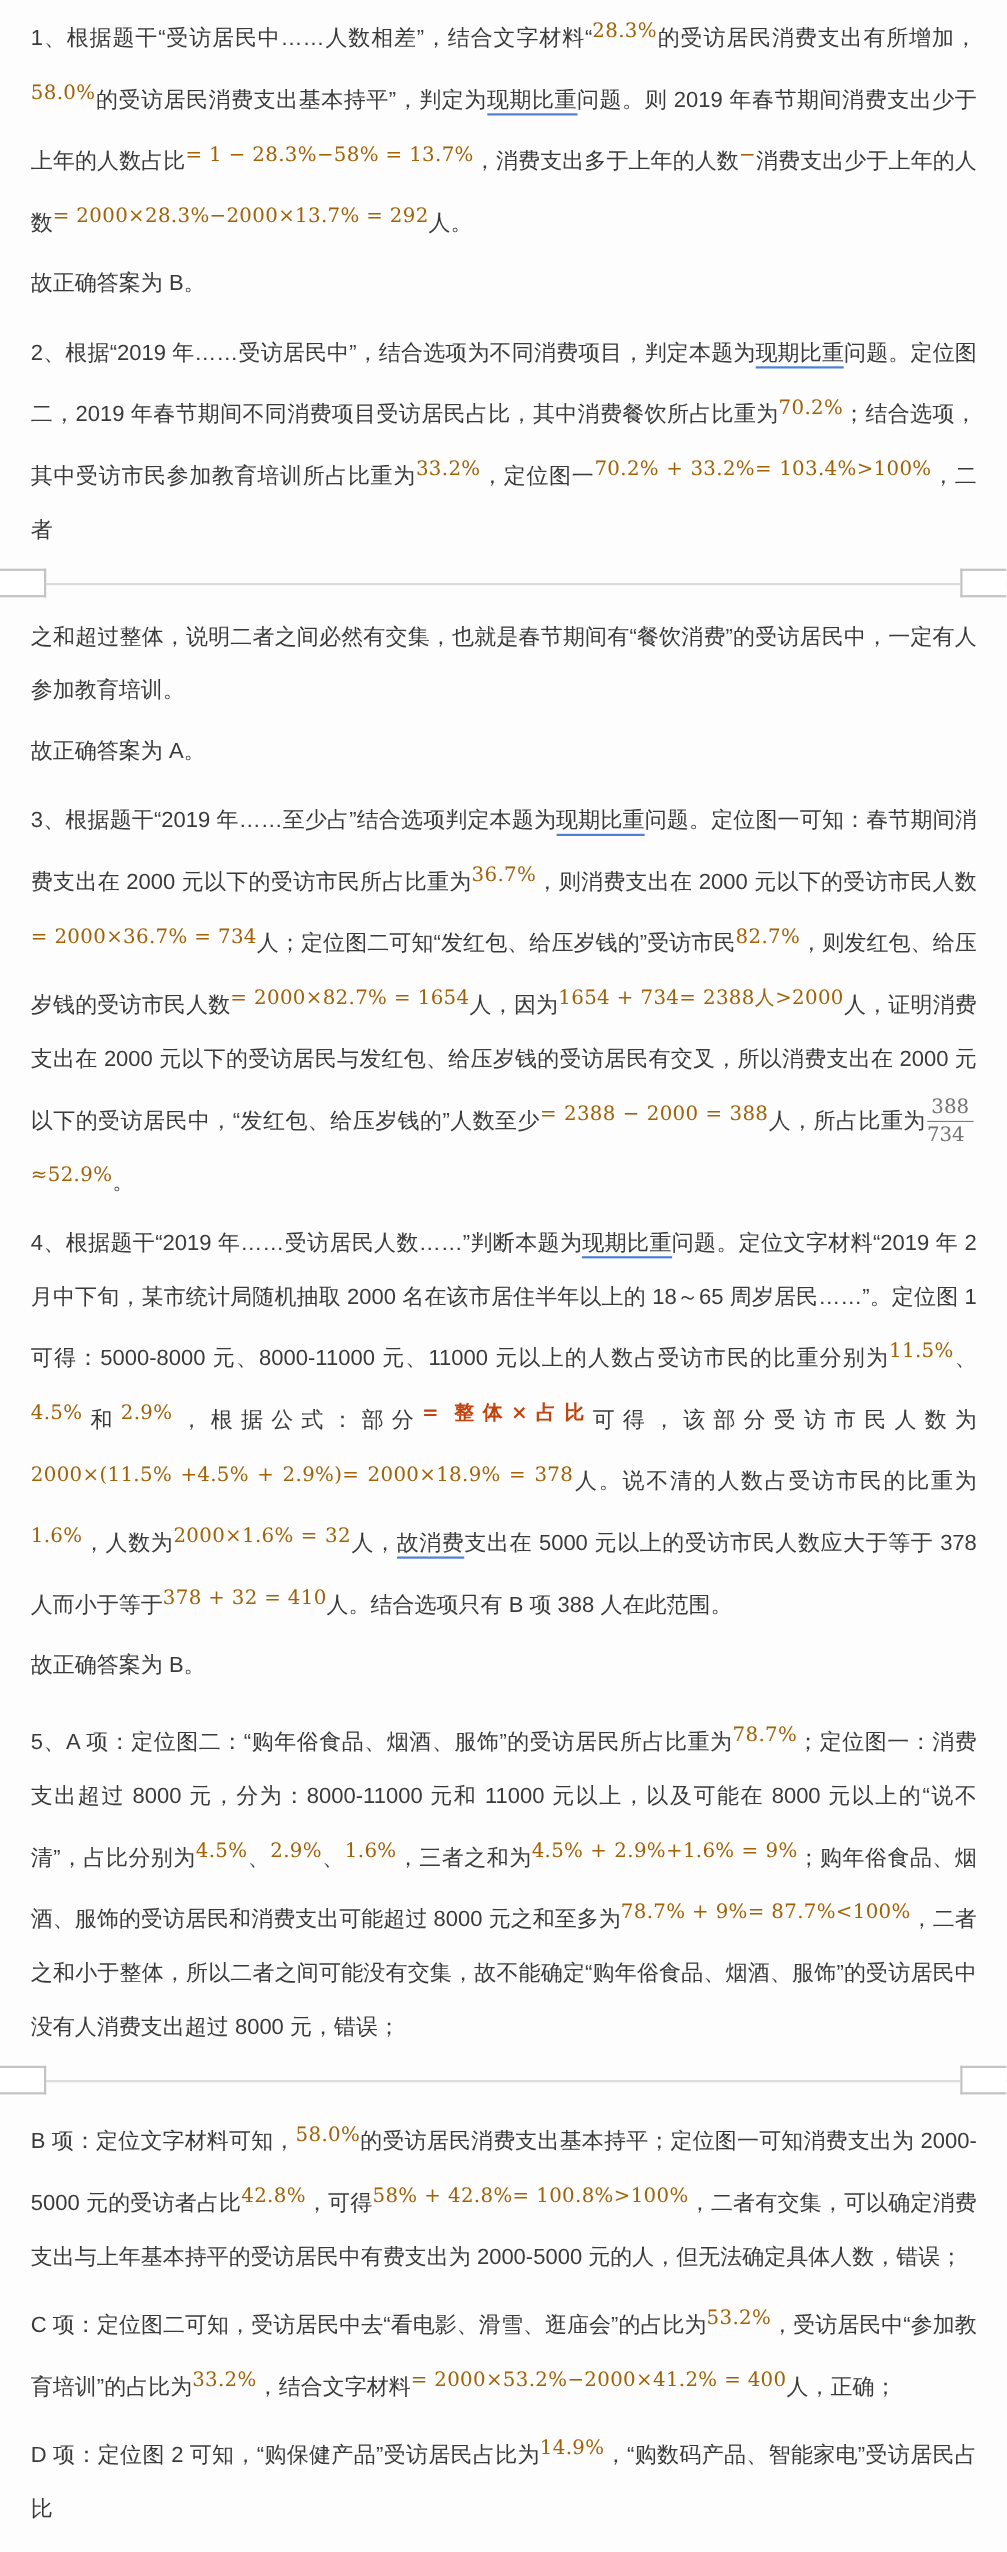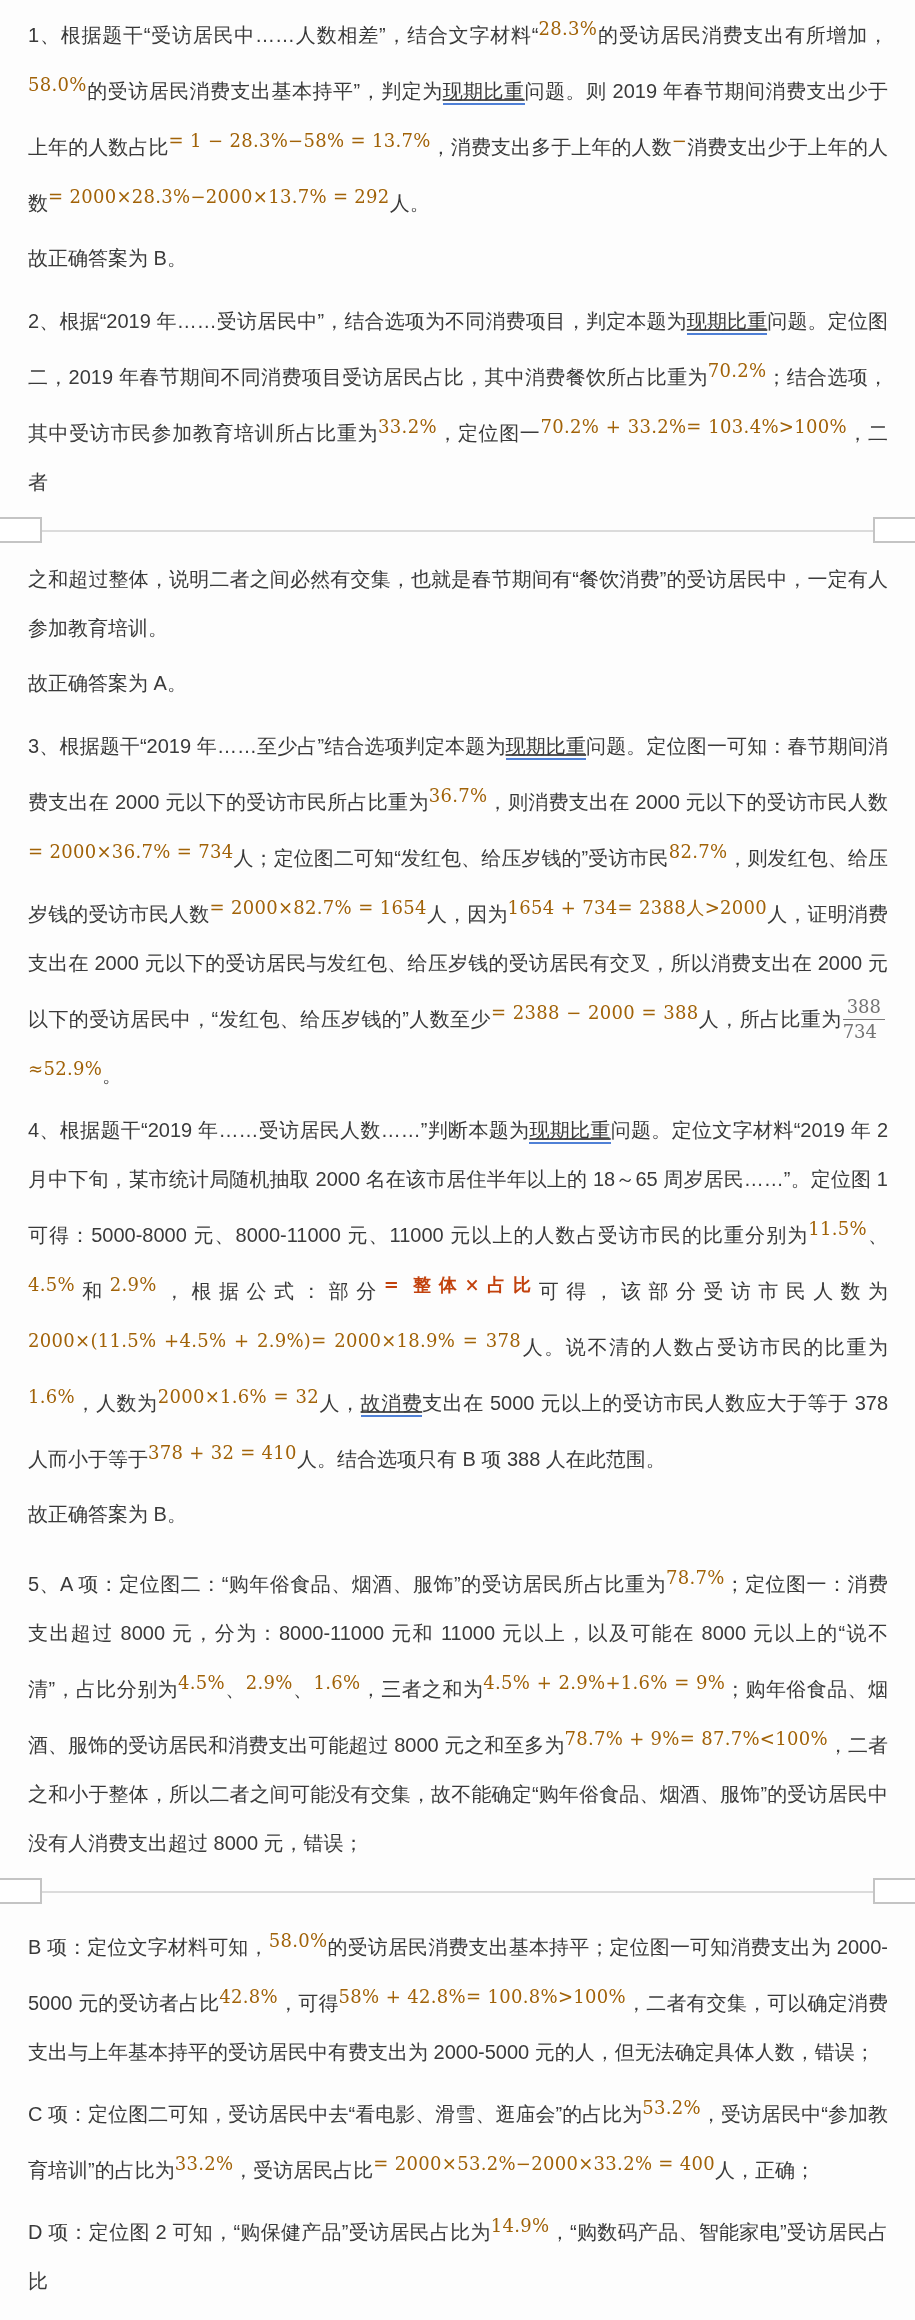--- a/index.html
+++ b/index.html
@@ -4,21 +4,21 @@
 <title>Document</title>
 <style>
   html,body{margin:0;padding:0;background:#fdfdfd;}
   body{width:915px;font-family:"Liberation Sans","DejaVu Sans",sans-serif;color:#3a3a3a;}
   .doc{padding:4px 27px 6px 28px;font-size:20px;line-height:49px;text-align:justify;}
   .para{margin:0 0 6px 0;}
   .answer{margin:2px 0 14px 0;}
   .f{font-family:"DejaVu Serif","Liberation Serif",serif;color:#a16207;font-size:18px;
      vertical-align:7px;white-space:nowrap;letter-spacing:.3px;}
   .f.fb{font-weight:bold;color:#c2410c;}
-  .term{text-decoration:underline;text-decoration-color:#555;
+  .term{text-decoration-color:#555;
         border-bottom:2px solid #4f80d6;padding-bottom:1px;margin-top:27px;}
   .frac{display:inline-block;vertical-align:-12px;text-align:left;
         font-family:"DejaVu Serif","Liberation Serif",serif;color:#737373;
         font-size:18px;line-height:1.2;margin:0 3px 0 1px;}
   .frac .num{display:block;border-bottom:1.5px solid #7a7a7a;padding:0 4px 1px;}
   .frac .den{display:block;padding-top:1px;}
   .pb{position:relative;height:36px;margin:6px -27px 6px -28px;}
   .pb-line{position:absolute;left:0;right:0;top:17px;border-top:2px solid #dbdbdb;}
   .pb-cap{position:absolute;width:42px;height:26px;top:4px;background:#fff;
           border:2px solid #c4c4c4;box-sizing:border-box;}
@@ -42,15 +42,15 @@
     <p class="para"><span>3、根据题干“2019 年……至少占”结合选项判定本题为</span><span class="term">现期比重</span><span>问题。定位图一可知：春节期间消费支出在 2000 元以下的受访市民所占比重为</span><span class="f">36.7%</span><span>，则消费支出在 2000 元以下的受访市民人数</span><span class="f">= 2000×36.7% = 734</span><span>人；定位图二可知“发红包、给压岁钱的”受访市民</span><span class="f">82.7%</span><span>，则发红包、给压岁钱的受访市民人数</span><span class="f">= 2000×82.7% = 1654</span><span>人，因为</span><span class="f">1654 + 734= 2388人&gt;2000</span><span>人，证明消费支出在 2000 元以下的受访居民与发红包、给压岁钱的受访居民有交叉，所以消费支出在 2000 元以下的受访居民中，“发红包、给压岁钱的”人数至少</span><span class="f">= 2388 − 2000 = 388</span><span>人，所占比重为</span><span class="frac"><span class="num">388</span><span class="den">734</span></span><span class="f">≈52.9%</span><span>。</span></p>
     <p class="para"><span>4、根据题干“2019 年……受访居民人数……”判断本题为</span><span class="term">现期比重</span><span>问题。定位文字材料“2019 年 2 月中下旬，某市统计局随机抽取 2000 名在该市居住半年以上的 18～65 周岁居民……”。定位图 1 可得：5000-8000 元、8000-11000 元、11000 元以上的人数占受访市民的比重分别为</span><span class="f">11.5%</span><span>、</span><span class="f">4.5%</span><span>和</span><span class="f">2.9%</span><span>，根据公式：部分</span><span class="f fb">= 整体×占比</span><span>可得，该部分受访市民人数为</span><span class="f">2000×(11.5% +4.5% + 2.9%)= 2000×18.9% = 378</span><span>人。说不清的人数占受访市民的比重为</span><span class="f">1.6%</span><span>，人数为</span><span class="f">2000×1.6% = 32</span><span>人，</span><span class="term">故消费</span><span>支出在 5000 元以上的受访市民人数应大于等于 378 人而小于等于</span><span class="f">378 + 32 = 410</span><span>人。结合选项只有 B 项 388 人在此范围。</span></p>
     <p class="para answer">故正确答案为 B。</p>
     <p class="para"><span>5、A 项：定位图二：“购年俗食品、烟酒、服饰”的受访居民所占比重为</span><span class="f">78.7%</span><span>；定位图一：消费支出超过 8000 元，分为：8000-11000 元和 11000 元以上，以及可能在 8000 元以上的“说不清”，占比分别为</span><span class="f">4.5%</span><span>、</span><span class="f">2.9%</span><span>、</span><span class="f">1.6%</span><span>，三者之和为</span><span class="f">4.5% + 2.9%+1.6% = 9%</span><span>；购年俗食品、烟酒、服饰的受访居民和消费支出可能超过 8000 元之和至多为</span><span class="f">78.7% + 9%= 87.7%&lt;100%</span><span>，二者之和小于整体，所以二者之间可能没有交集，故不能确定“购年俗食品、烟酒、服饰”的受访居民中没有人消费支出超过 8000 元，错误；</span></p>
     <div class="pb">
       <span class="pb-line"></span>
       <span class="pb-cap left"></span>
       <span class="pb-cap right"></span>
     </div>
     <p class="para"><span>B 项：定位文字材料可知，</span><span class="f">58.0%</span><span>的受访居民消费支出基本持平；定位图一可知消费支出为 2000-5000 元的受访者占比</span><span class="f">42.8%</span><span>，可得</span><span class="f">58% + 42.8%= 100.8%&gt;100%</span><span>，二者有交集，可以确定消费支出与上年基本持平的受访居民中有费支出为 2000-5000 元的人，但无法确定具体人数，错误；</span></p>
-    <p class="para"><span>C 项：定位图二可知，受访居民中去“看电影、滑雪、逛庙会”的占比为</span><span class="f">53.2%</span><span>，受访居民中“参加教育培训”的占比为</span><span class="f">33.2%</span><span>，受访居民占比</span><span class="f">= 2000×53.2%−2000×33.2% = 400</span><span>人，正确；</span></p>
+    <p class="para"><span>C 项：定位图二可知，受访居民中去“看电影、滑雪、逛庙会”的占比为</span><span class="f">53.2%</span><span>，受访居民中“参加教育培训”的占比为</span><span class="f">33.2%</span><span>，结合文字材料</span><span class="f">= 2000×53.2%−2000×41.2% = 400</span><span>人，正确；</span></p>
     <p class="para"><span>D 项：定位图 2 可知，“购保健产品”受访居民占比为</span><span class="f">14.9%</span><span>，“购数码产品、智能家电”受访居民占比</span></p>
   </main>
 
 </body></html>

